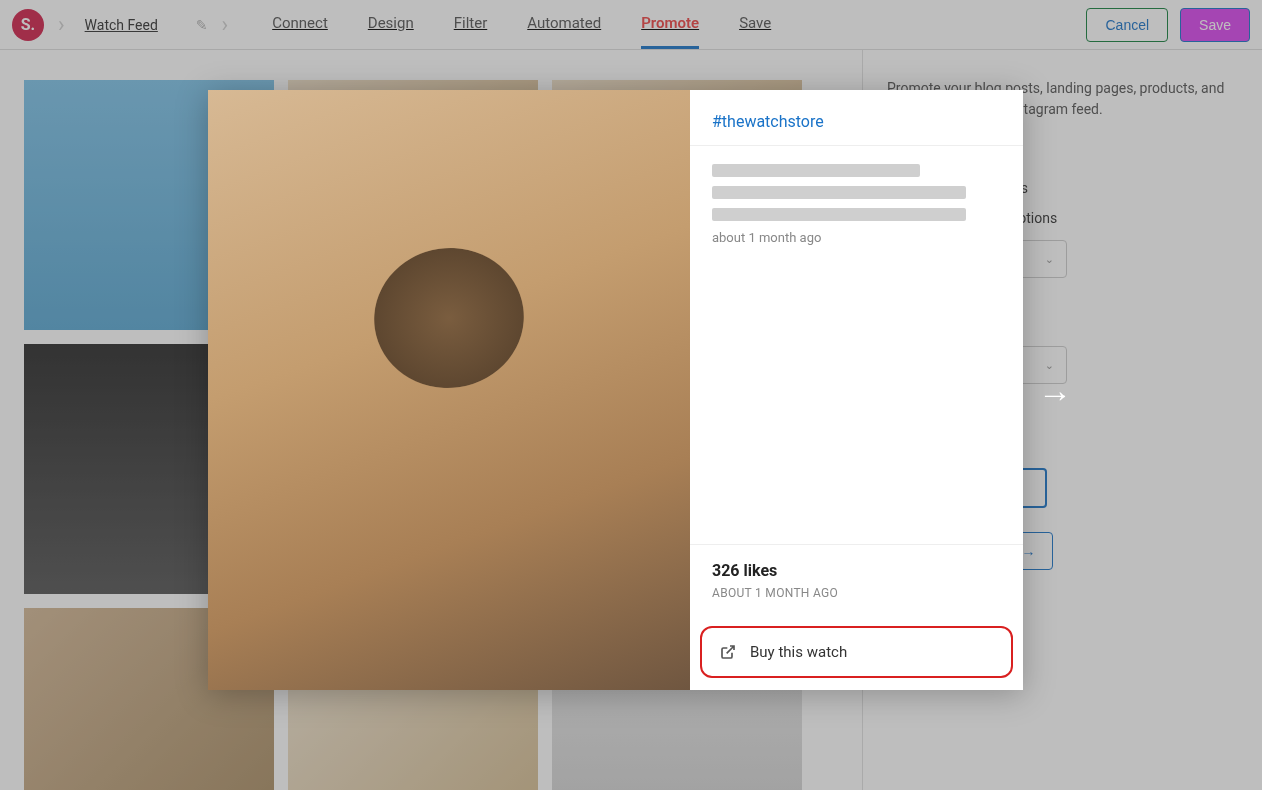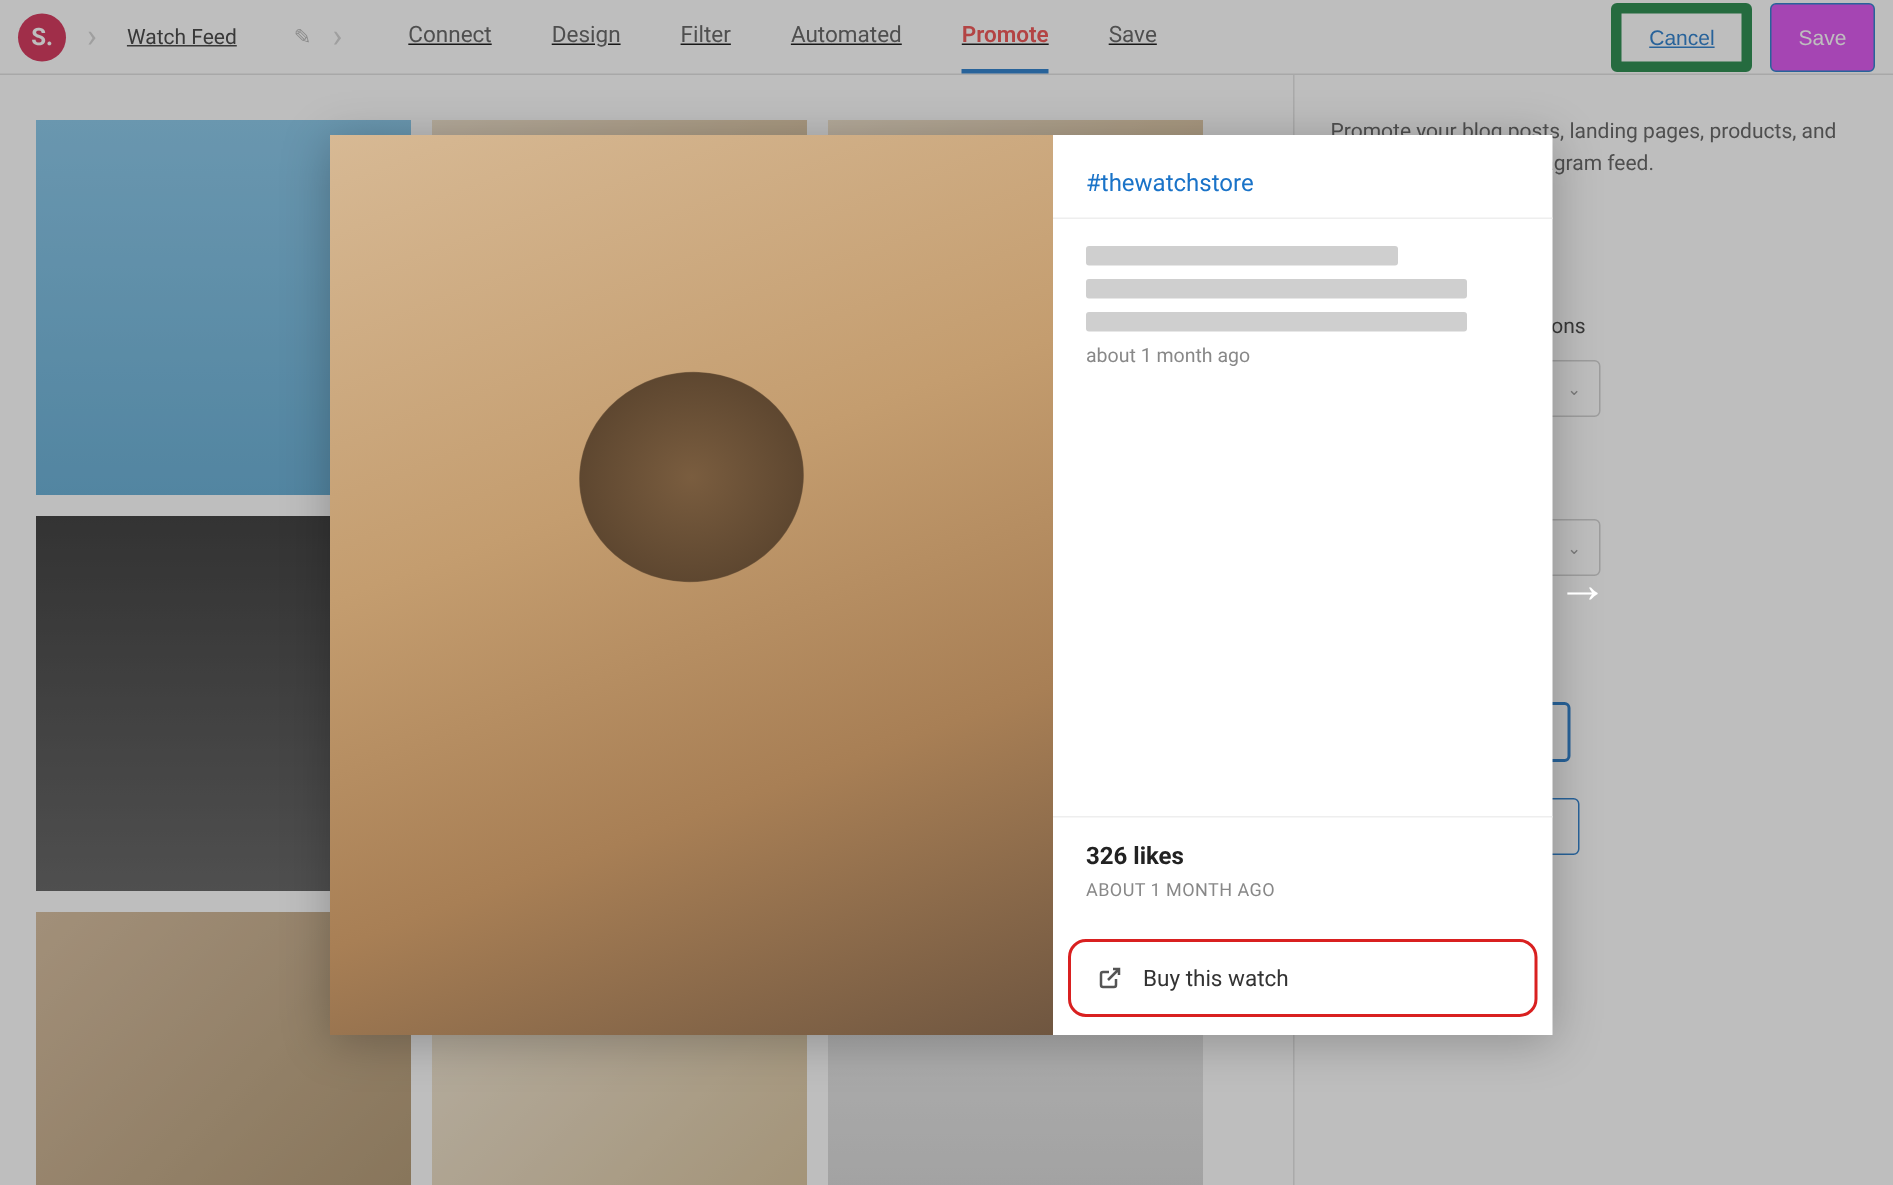--- a/index.html
+++ b/index.html
@@ -8,21 +8,21 @@
   .topbar { position: absolute; top: 0; left: 0; right: 0; height: 50px; background: #fff; border-bottom: 1px solid #ddd; display: flex; align-items: center; padding: 0 12px; gap: 14px; z-index: 1; }
   .logo { width: 32px; height: 32px; background: #d1224c; border-radius: 50%; color: #fff; display: flex; align-items: center; justify-content: center; font-weight: 700; font-size: 16px; }
   .chev { color: #d0d0d0; font-size: 22px; }
   .feed-title { font-size: 14px; color: #333; margin-left: 6px; text-decoration: underline; }
   .pencil { color: #b0b0b0; font-size: 14px; margin-left: 24px; }
   .tabs { display: flex; gap: 40px; margin-left: 30px; text-decoration: underline; }
   .tab { font-size: 15px; color: #555; padding: 14px 0; cursor: pointer; }
   .tab.active { color: #ef4444; font-weight: 600; border-bottom: 3px solid #1a73c8; }
   .top-actions { margin-left: auto; display: flex; gap: 12px; }
   .btn { padding: 8px 18px; font-size: 14px; border-radius: 4px; cursor: pointer; }
-  .btn-cancel { background: #fff; border: 7px solid #15803d; color: #1a73c8; text-decoration: underline; }
+  .btn-cancel { background: #fff; border: 1px solid #15803d; color: #1a73c8; }
   .btn-save { background: #d946ef; border: 1px solid #1a73c8; color: #fff; }
   
   .main { position: absolute; top: 50px; left: 0; right: 0; bottom: 0; display: flex; }
   .feed-area { flex: 1; padding: 30px 24px; background: #fff; }
   .feed-grid { display: grid; grid-template-columns: repeat(3, 250px); gap: 14px; }
   .tile { width: 250px; height: 250px; background: linear-gradient(135deg, #c9a876, #8a6d4a); }
   .tile.t1 { background: linear-gradient(#7ec3e8, #5aa8d3); }
   .tile.t2 { background: linear-gradient(135deg, #f0e0c8, #c9a876); }
   .tile.t3 { background: linear-gradient(#2a2a2a, #555); }
   .tile.t4 { background: linear-gradient(135deg, #d4b896, #a68a60); }
@@ -36,21 +36,21 @@
   .check.empty { border-color: #999; color: transparent; }
   .select-box { border: 1px solid #ccc; border-radius: 4px; padding: 10px 12px; margin: 14px 0 24px 0; display: flex; justify-content: space-between; align-items: center; color: #444; width: 180px; background: #fff; }
   .caret { color: #999; font-size: 11px; }
   .input-box { border: 2px solid #1a73c8; border-radius: 4px; padding: 10px 12px; width: 160px; margin-top: 8px; margin-bottom: 24px; color: #333; }
   .promote-next { border: 1px solid #1a73c8; color: #1a73c8; background: #fff; padding: 10px 16px; border-radius: 4px; font-size: 14px; cursor: pointer; }
   
   .scrim { position: absolute; inset: 0; background: rgba(70,70,70,0.35); z-index: 5; }
   
   .arrow-annot { position: absolute; top: 370px; left: 1038px; z-index: 20; color: #fff; font-size: 34px; font-weight: 800; }
   
-  .modal { position: absolute; top: 90px; left: 220px; width: 815px; height: 600px; background: #fff; display: flex; z-index: 10; box-shadow: 0 4px 30px rgba(0,0,0,0.25); }
+  .modal { position: absolute; top: 90px; left: 208px; width: 815px; height: 600px; background: #fff; display: flex; z-index: 10; box-shadow: 0 4px 30px rgba(0,0,0,0.25); }
   .modal-img { width: 482px; height: 600px; background: linear-gradient(160deg, #d7b994 0%, #c49d6f 40%, #a87f55 70%, #6f5640 100%); position: relative; }
   .modal-img::after { content: ""; position: absolute; top: 38%; left: 50%; width: 150px; height: 140px; background: radial-gradient(ellipse, #7a5d3f 0%, #5e4730 70%, transparent 72%); border-radius: 50%; transform: translate(-50%, -50%) rotate(-8deg); }
   .modal-side { flex: 1; display: flex; flex-direction: column; }
   .hashtag { padding: 22px 22px 14px; color: #1a73c8; font-size: 16px; border-bottom: 1px solid #eee; }
   .caption-area { padding: 18px 22px; }
   .skel { background: #cfcfcf; height: 13px; border-radius: 2px; margin-bottom: 9px; }
   .skel.w1 { width: 72%; }
   .skel.w2 { width: 88%; }
   .skel.w3 { width: 88%; }
   .timeago { color: #888; font-size: 13px; margin-top: 6px; }

